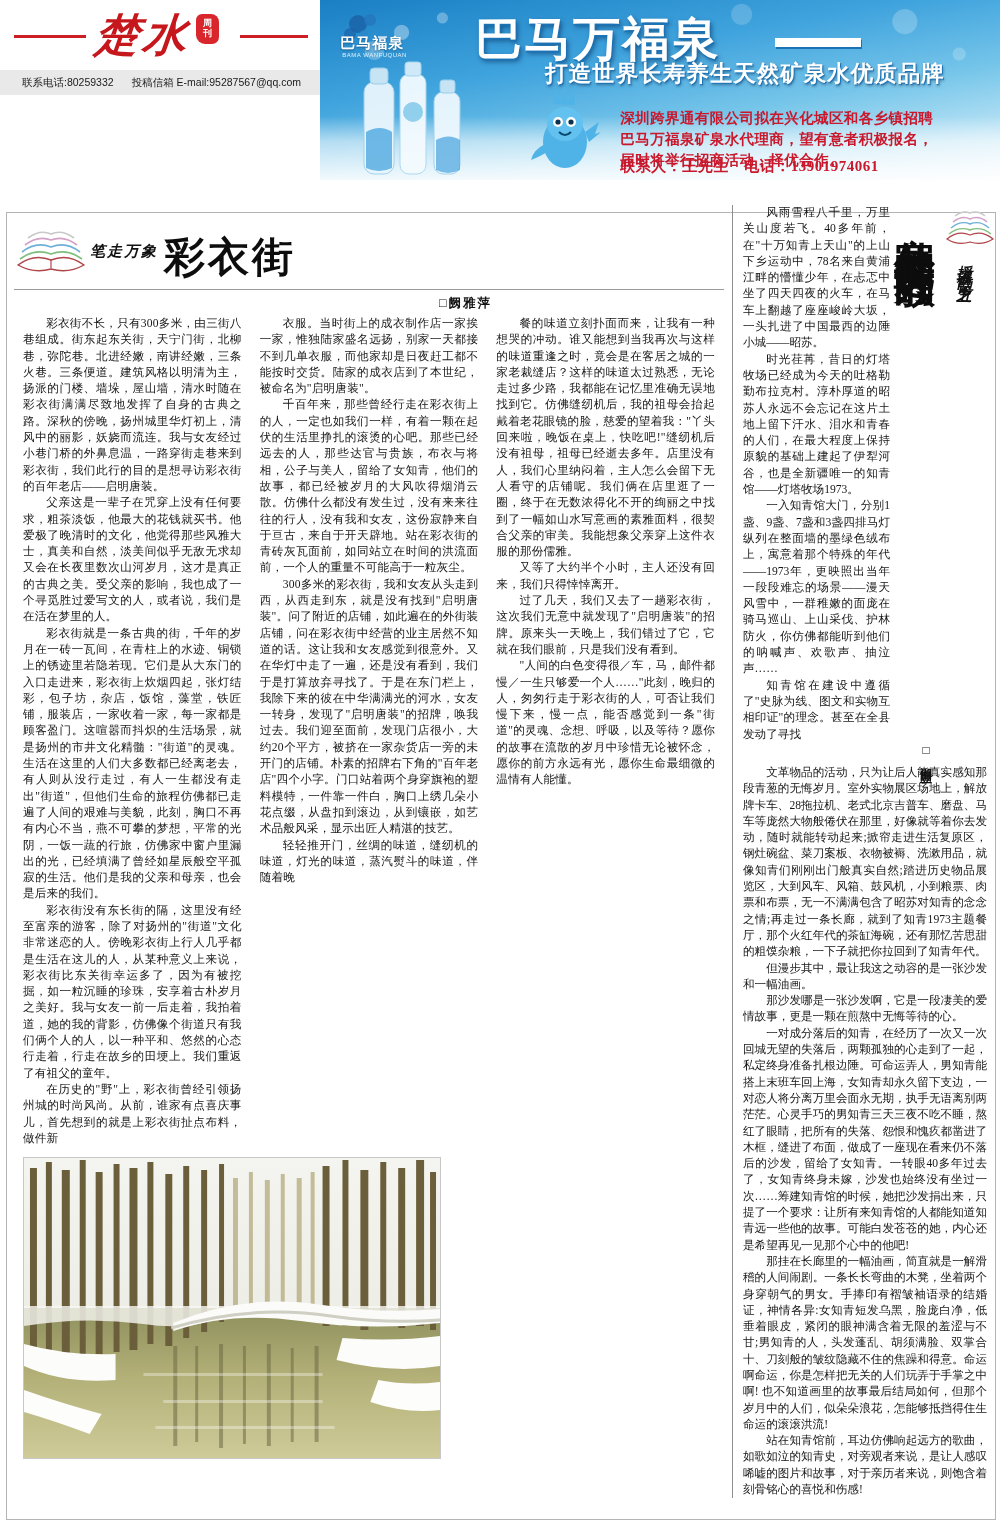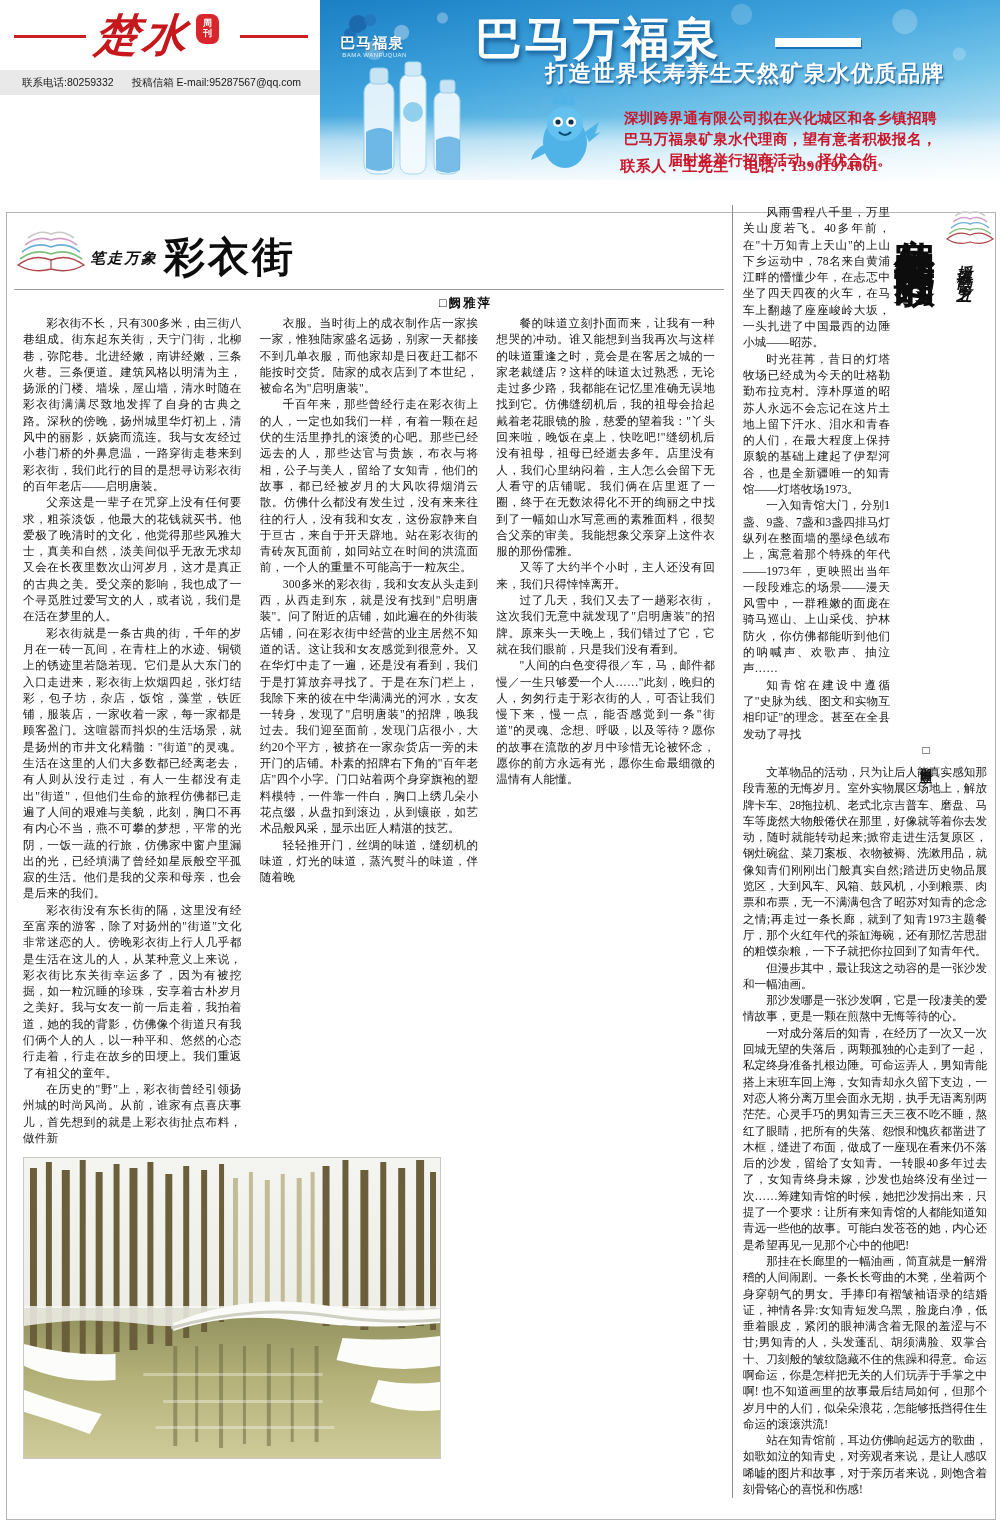--- a/index.html
+++ b/index.html
@@ -142,21 +142,20 @@
   }
 
   
   .mast-ad {
     width: 768px;
     height: 180px;
     position: relative;
     overflow: hidden;
     background: linear-gradient(170deg,#1a7fc4 0%, #3fa3dd 35%, #77c6ea 62%, #bfe5f6 85%, #e9f6fc 100%);
     box-sizing: border-box;
-    text-align: center;
   }
   .ad-bubbles {
     position: absolute; inset: 0;
     background:
       radial-gradient(circle at 12% 18%, rgba(255,255,255,.35) 0 7px, transparent 8px),
       radial-gradient(circle at 18% 10%, rgba(255,255,255,.3) 0 5px, transparent 6px),
       radial-gradient(circle at 8% 28%, rgba(255,255,255,.25) 0 9px, transparent 10px),
       radial-gradient(circle at 86% 12%, rgba(255,255,255,.22) 0 12px, transparent 13px),
       radial-gradient(circle at 94% 30%, rgba(255,255,255,.2) 0 6px, transparent 7px),
       radial-gradient(circle at 62% 8%, rgba(255,255,255,.18) 0 10px, transparent 11px);
@@ -274,21 +273,21 @@
     height: 70px;
     margin-top: 6px;
   }
   .book-icon { width: 74px; height: 60px; flex: 0 0 74px; }
   .kicker {
     font-size: 15px;
     font-weight: bold;
     font-style: italic;
     letter-spacing: 2px;
     color: #111;
-    margin: 0 6px 13px 2px;
+    margin: 0 6px 20px 2px;
     white-space: nowrap;
     font-family: "Liberation Serif", serif;
   }
   .headline {
     font-size: 41px;
     font-weight: bold;
     letter-spacing: 3px;
     color: #0d0d0d;
     line-height: 44px;
     white-space: nowrap;

